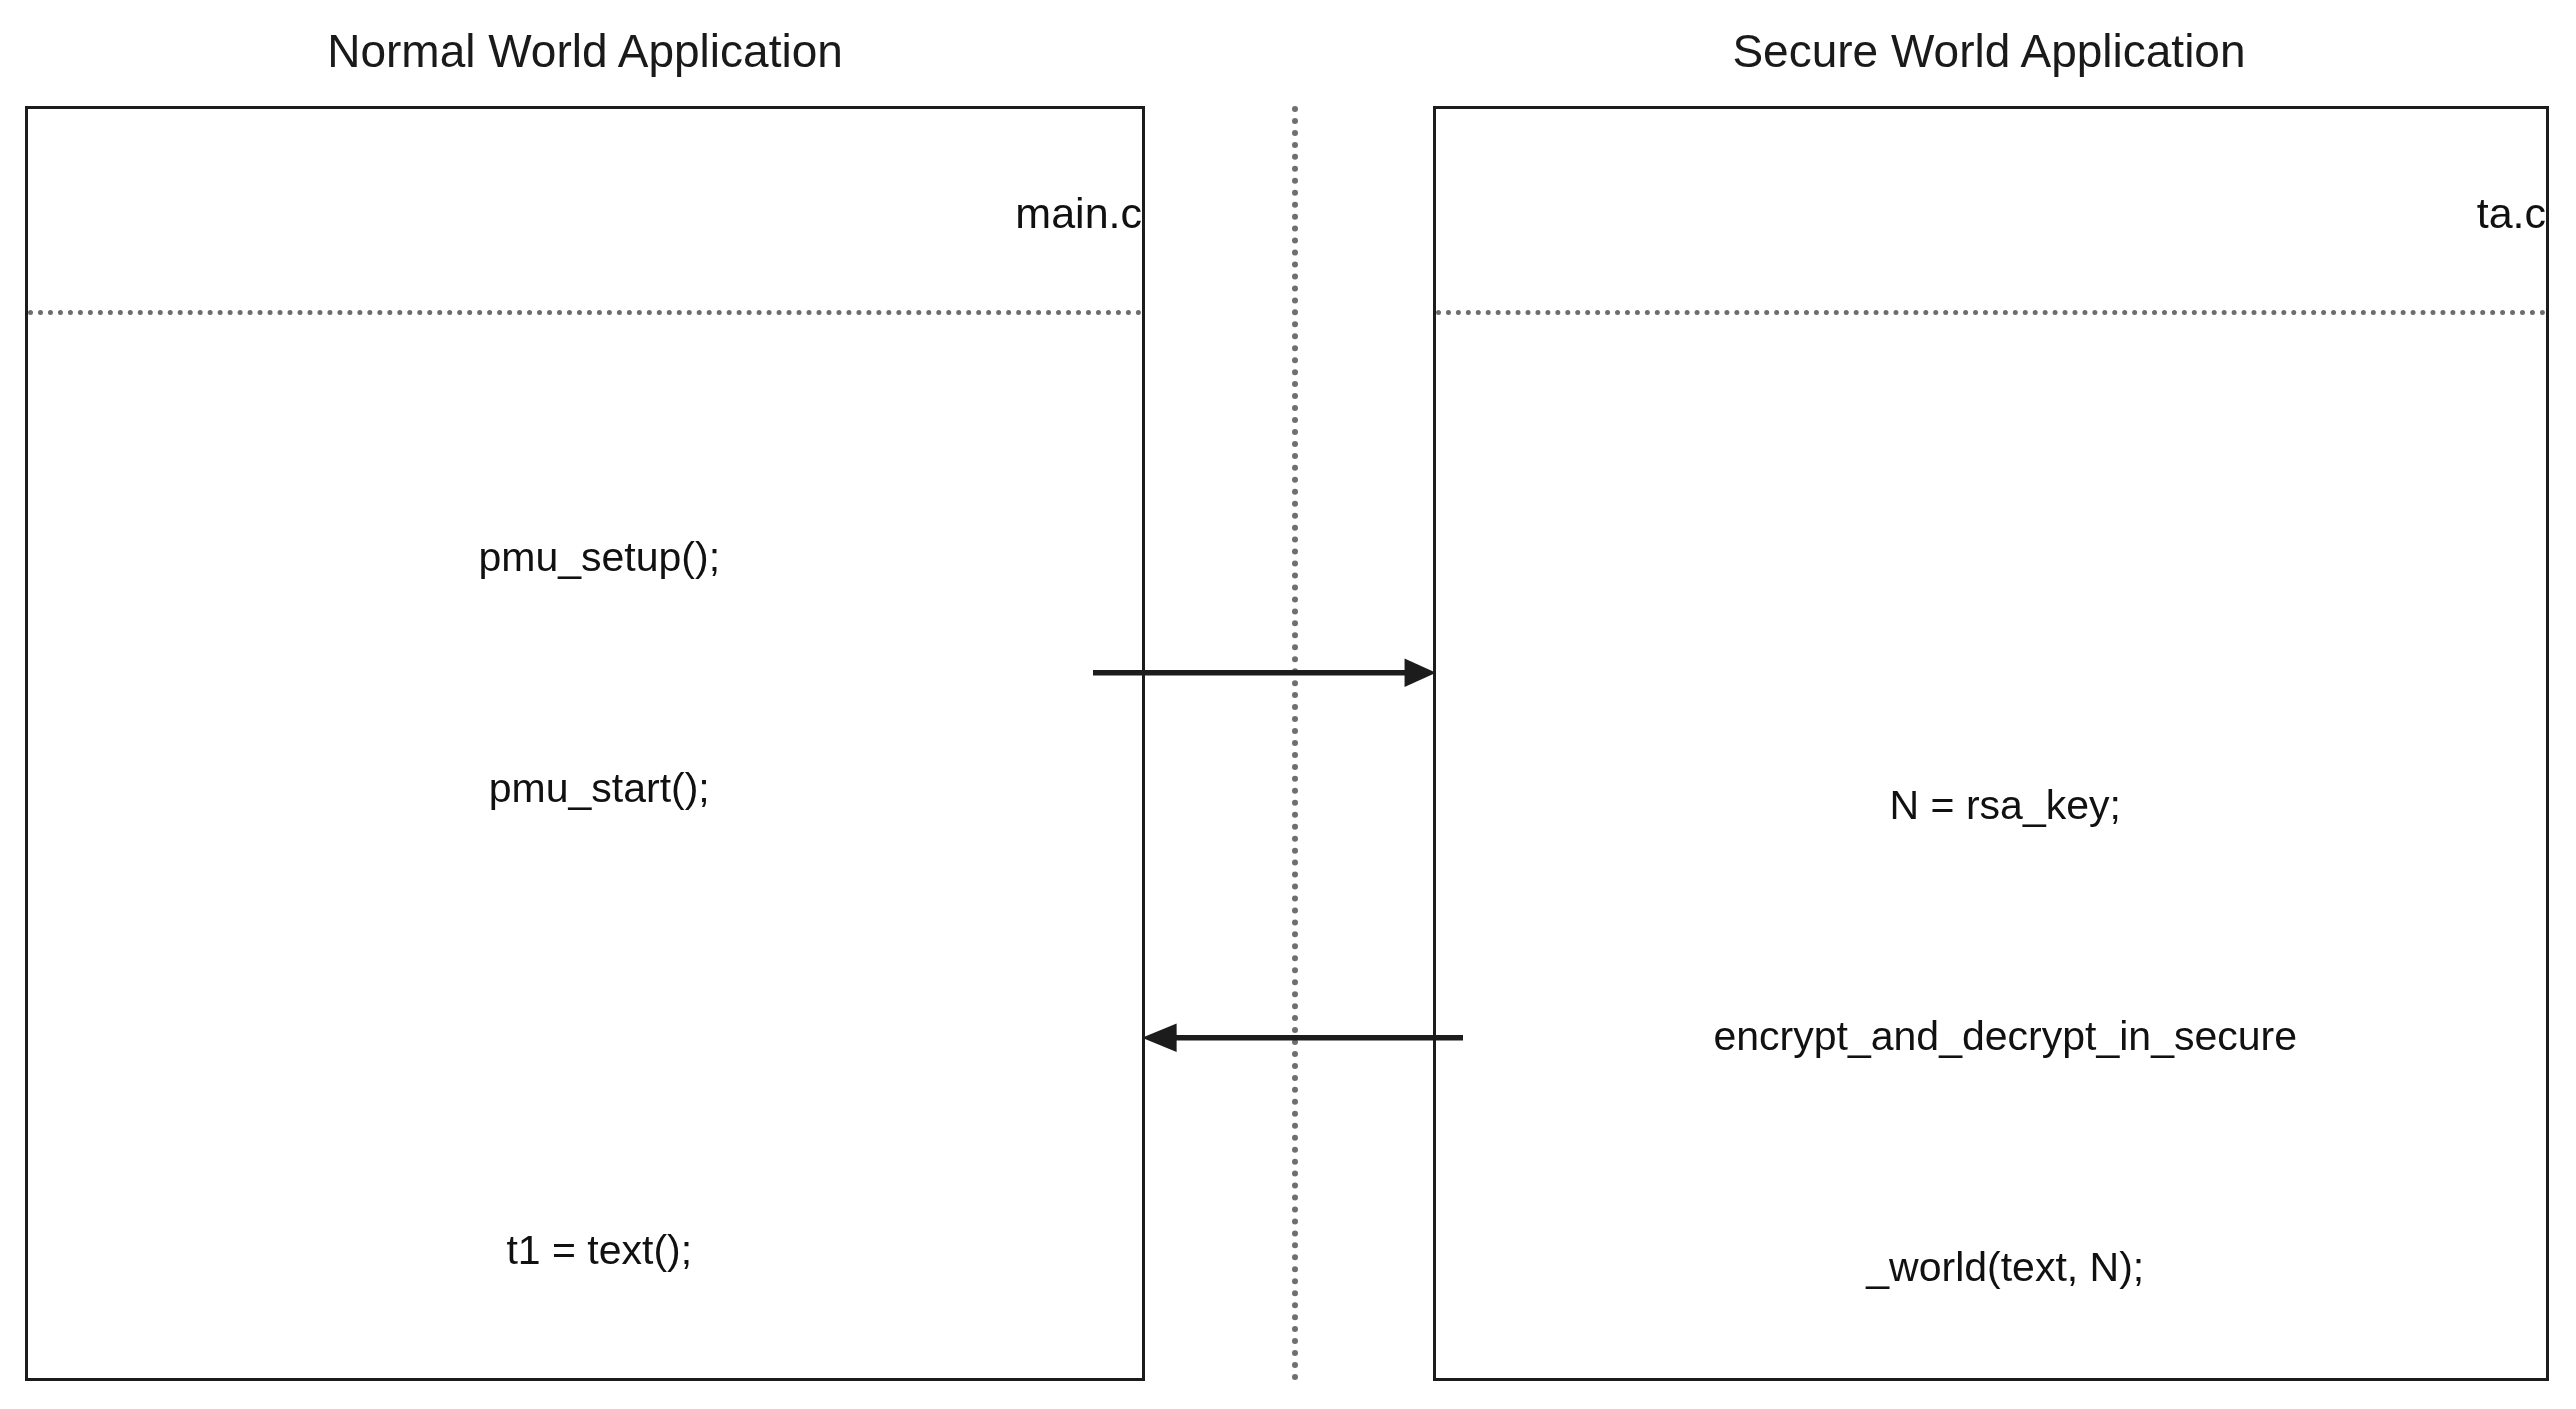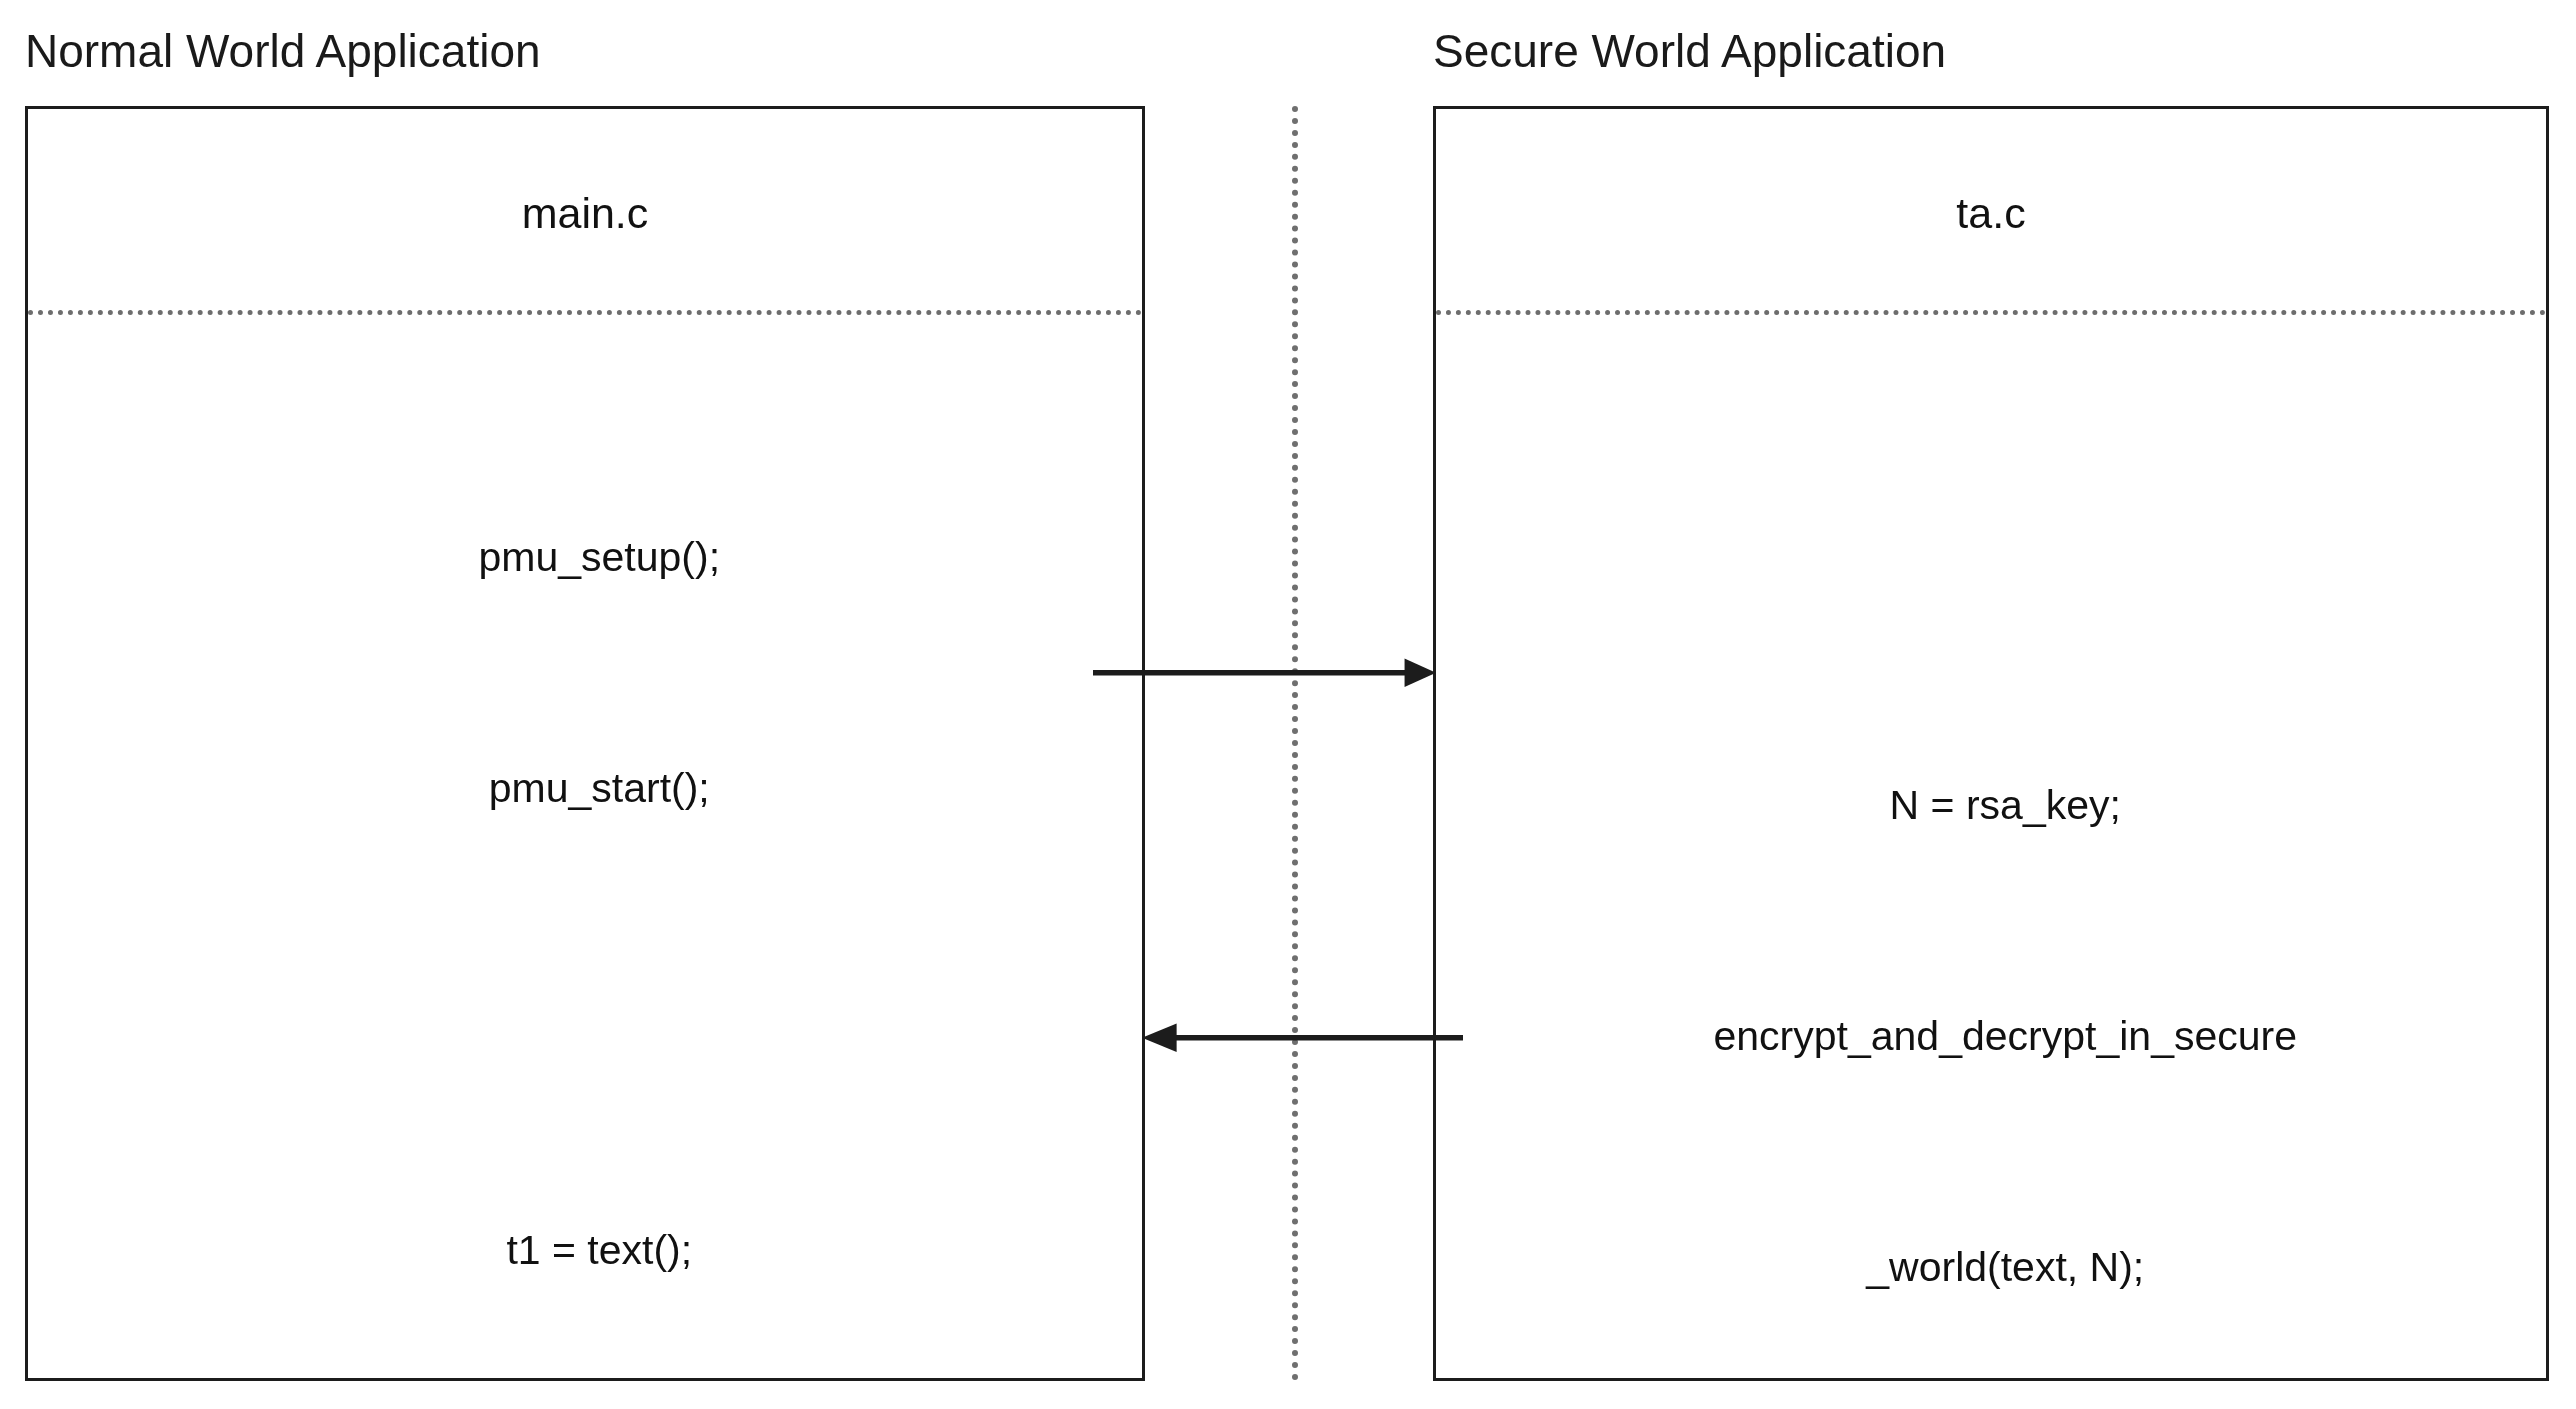--- a/index.html
+++ b/index.html
@@ -18,20 +18,21 @@
     background: #ffffff;
     overflow: hidden;
   }
 
   
   .panel-title {
     position: absolute;
     top: 23.6px;
     font-size: 46px;
     line-height: 54px;
+    text-align: center;
     color: #1a1a1a;
     white-space: nowrap;
   }
   #title-left  { left: 25px;   width: 1120px; }
   #title-right { left: 1433px; width: 1112px; }
 
   
   .panel-box {
     position: absolute;
     top: 106px;
@@ -44,21 +45,21 @@
   #box-right { left: 1433px; width: 1116px; }
 
   
   .file-label {
     position: absolute;
     top: 79px;
     left: 0;
     right: 0;
     font-size: 43px;
     line-height: 50px;
-    text-align: center;
+    text-align: right;
     color: #111111;
     white-space: nowrap;
   }
 
   
   .dotted-sep {
     position: absolute;
     top: 201px;
     left: 0;
     right: 0;

